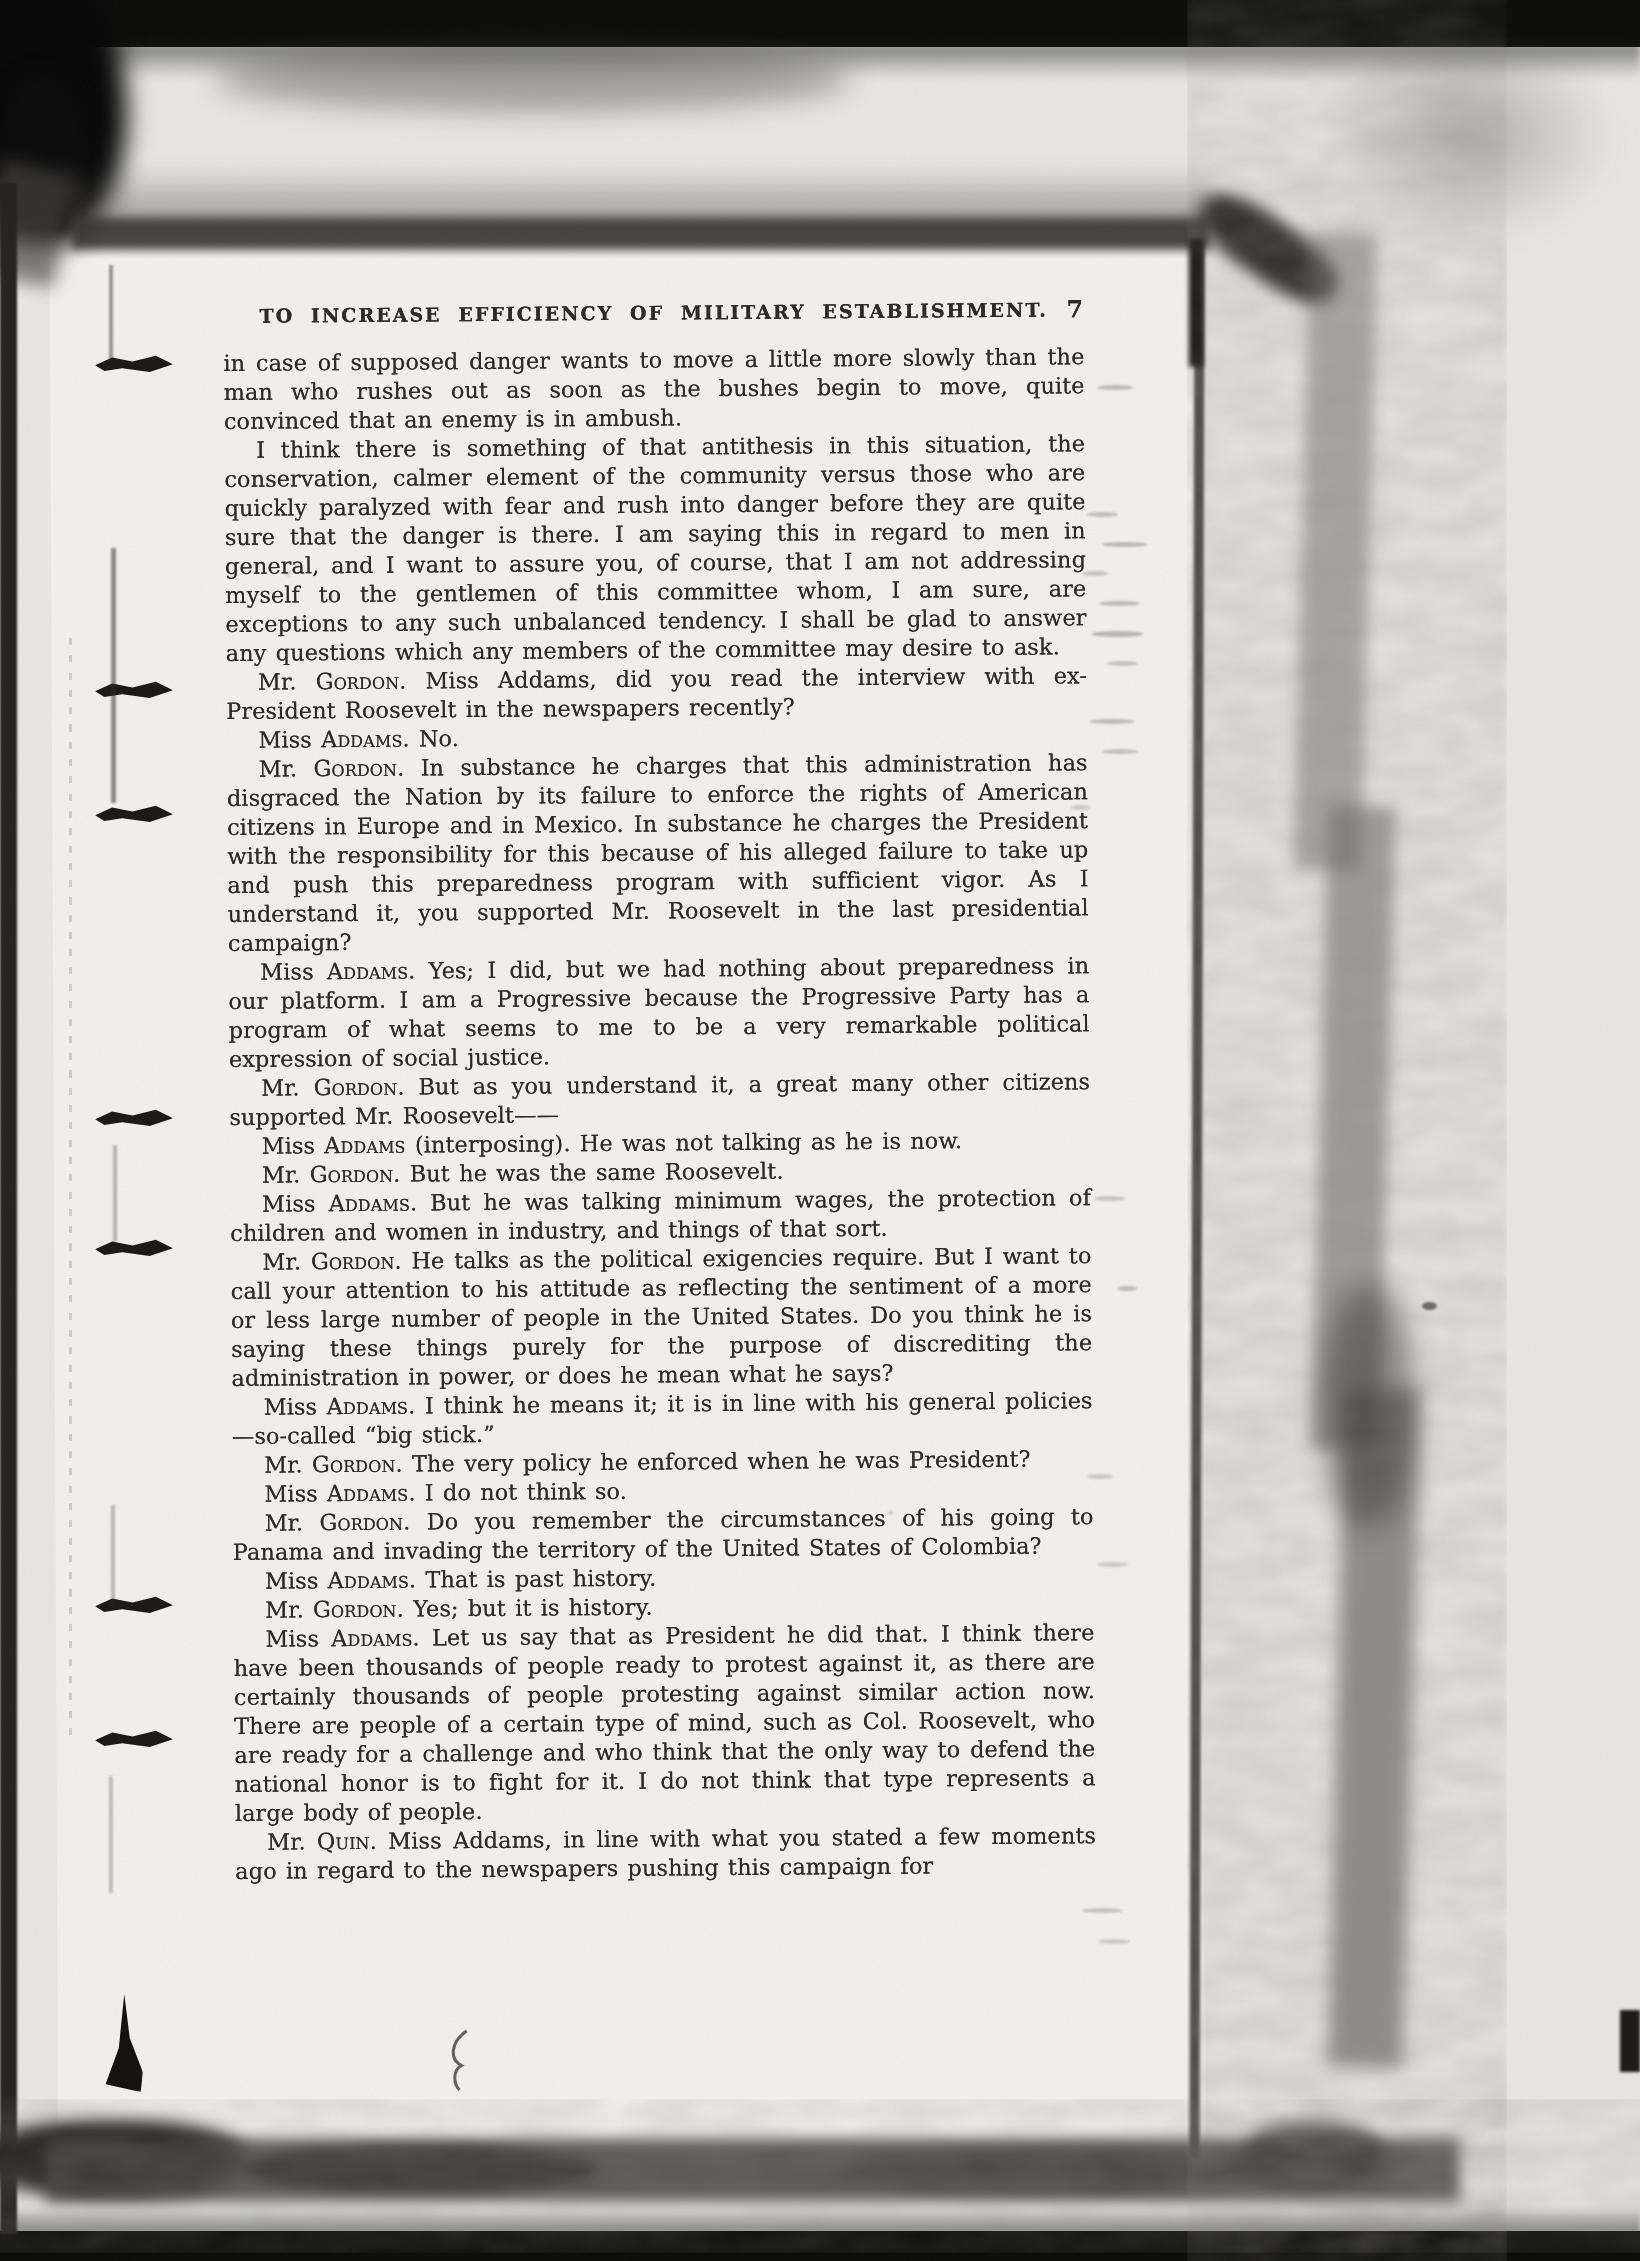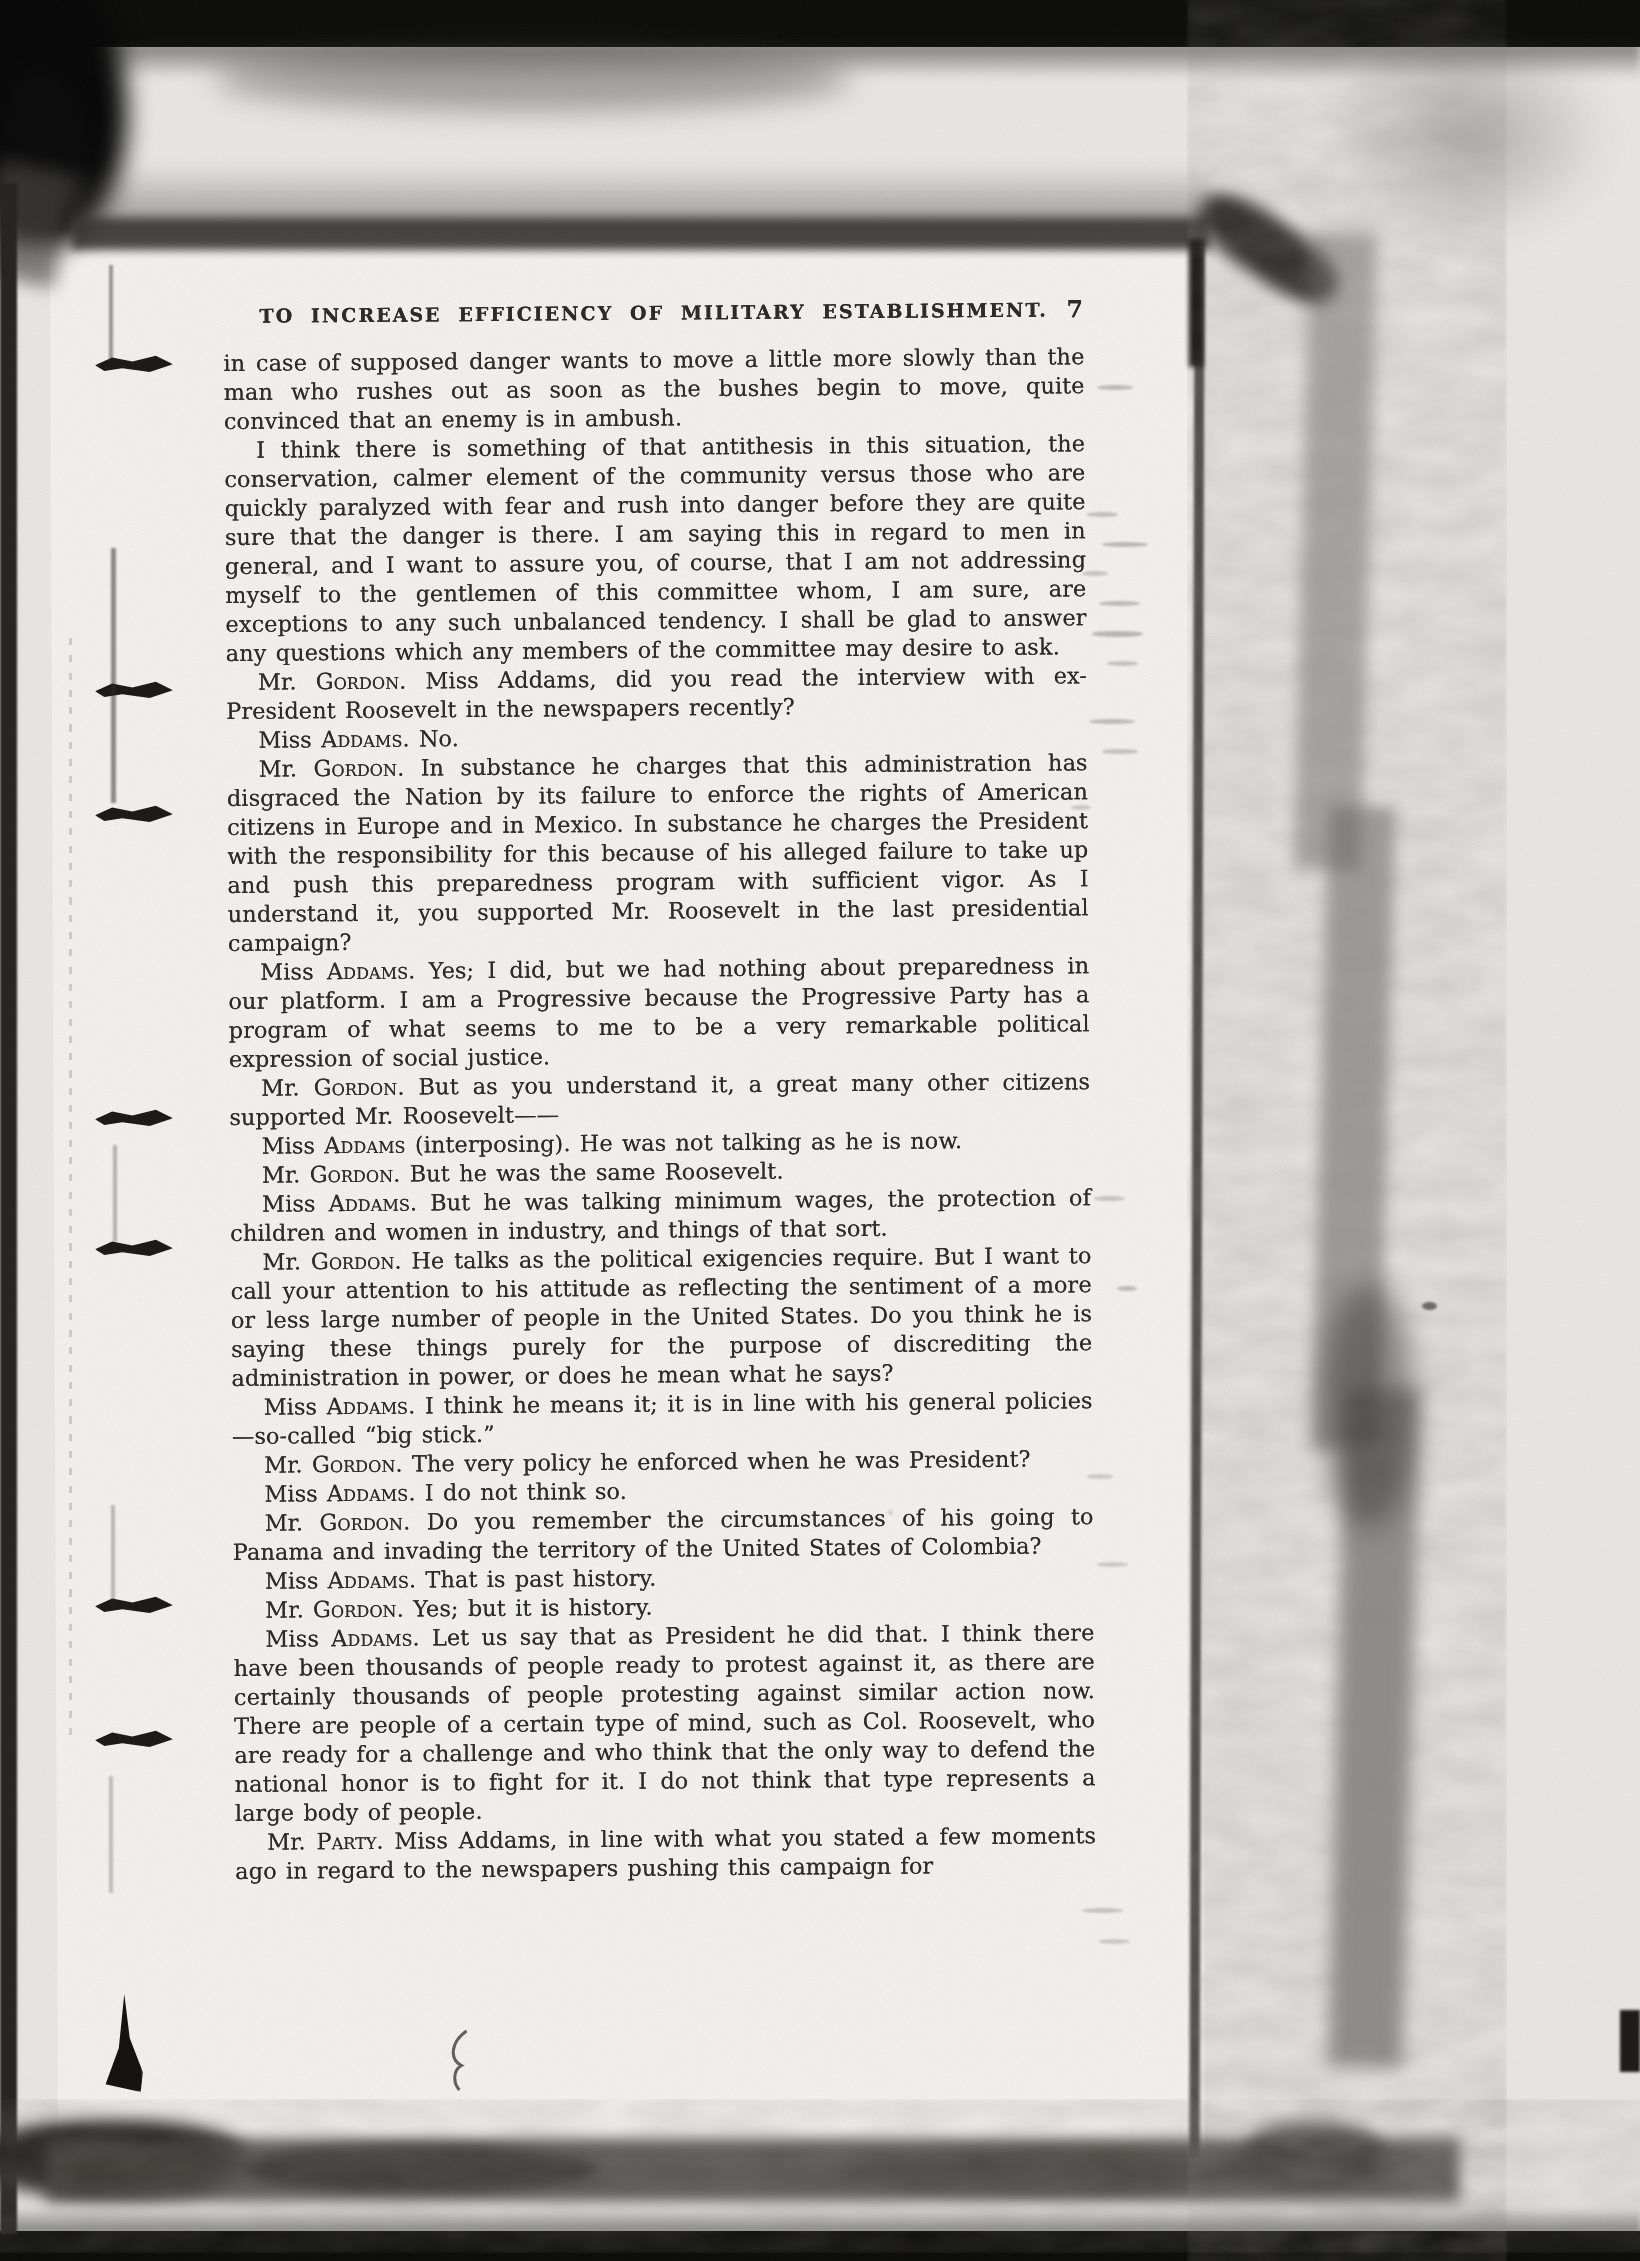--- a/index.html
+++ b/index.html
@@ -121,21 +121,21 @@
         <p class="par indent"><span>Mr. </span><span class="sc">Gordon</span><span>. But he was the same Roosevelt.</span></p>
         <p class="par indent"><span>Miss </span><span class="sc">Addams</span><span>. But he was talking minimum wages, the protection of children and women in industry, and things of that sort.</span></p>
         <p class="par indent"><span>Mr. </span><span class="sc">Gordon</span><span>. He talks as the political exigencies require.  But I want to call your attention to his attitude as reflecting the sentiment of a more or less large number of people in the United States.  Do you think he is saying these things purely for the purpose of discrediting the administration in power, or does he mean what he says?</span></p>
         <p class="par indent"><span>Miss </span><span class="sc">Addams</span><span>. I think he means it; it is in line with his general policies—so-called “big stick.”</span></p>
         <p class="par indent"><span>Mr. </span><span class="sc">Gordon</span><span>. The very policy he enforced when he was President?</span></p>
         <p class="par indent"><span>Miss </span><span class="sc">Addams</span><span>. I do not think so.</span></p>
         <p class="par indent"><span>Mr. </span><span class="sc">Gordon</span><span>. Do you remember the circumstances of his going to Panama and invading the territory of the United States of Colombia?</span></p>
         <p class="par indent"><span>Miss </span><span class="sc">Addams</span><span>. That is past history.</span></p>
         <p class="par indent"><span>Mr. </span><span class="sc">Gordon</span><span>. Yes; but it is history.</span></p>
         <p class="par indent"><span>Miss </span><span class="sc">Addams</span><span>. Let us say that as President he did that.  I think there have been thousands of people ready to protest against it, as there are certainly thousands of people protesting against similar action now.  There are people of a certain type of mind, such as Col. Roosevelt, who are ready for a challenge and who think that the only way to defend the national honor is to fight for it.  I do not think that type represents a large body of people.</span></p>
-        <p class="par indent"><span>Mr. </span><span class="sc">Party</span><span>. Miss Addams, in line with what you stated a few moments ago in regard to the newspapers pushing this campaign for</span></p>
+        <p class="par indent"><span>Mr. </span><span class="sc">Quin</span><span>. Miss Addams, in line with what you stated a few moments ago in regard to the newspapers pushing this campaign for</span></p>
       </div>
   </div>
 
   <div class="art bar-top"></div>
   <div class="art fuzz-top"></div>
   <div class="art cloud-top-mid"></div>
   <div class="art blob-topleft"></div>
   <div class="art blob-topleft2"></div>
   <div class="art page-top-fade"></div>
   <div class="art page-top-band"></div>

